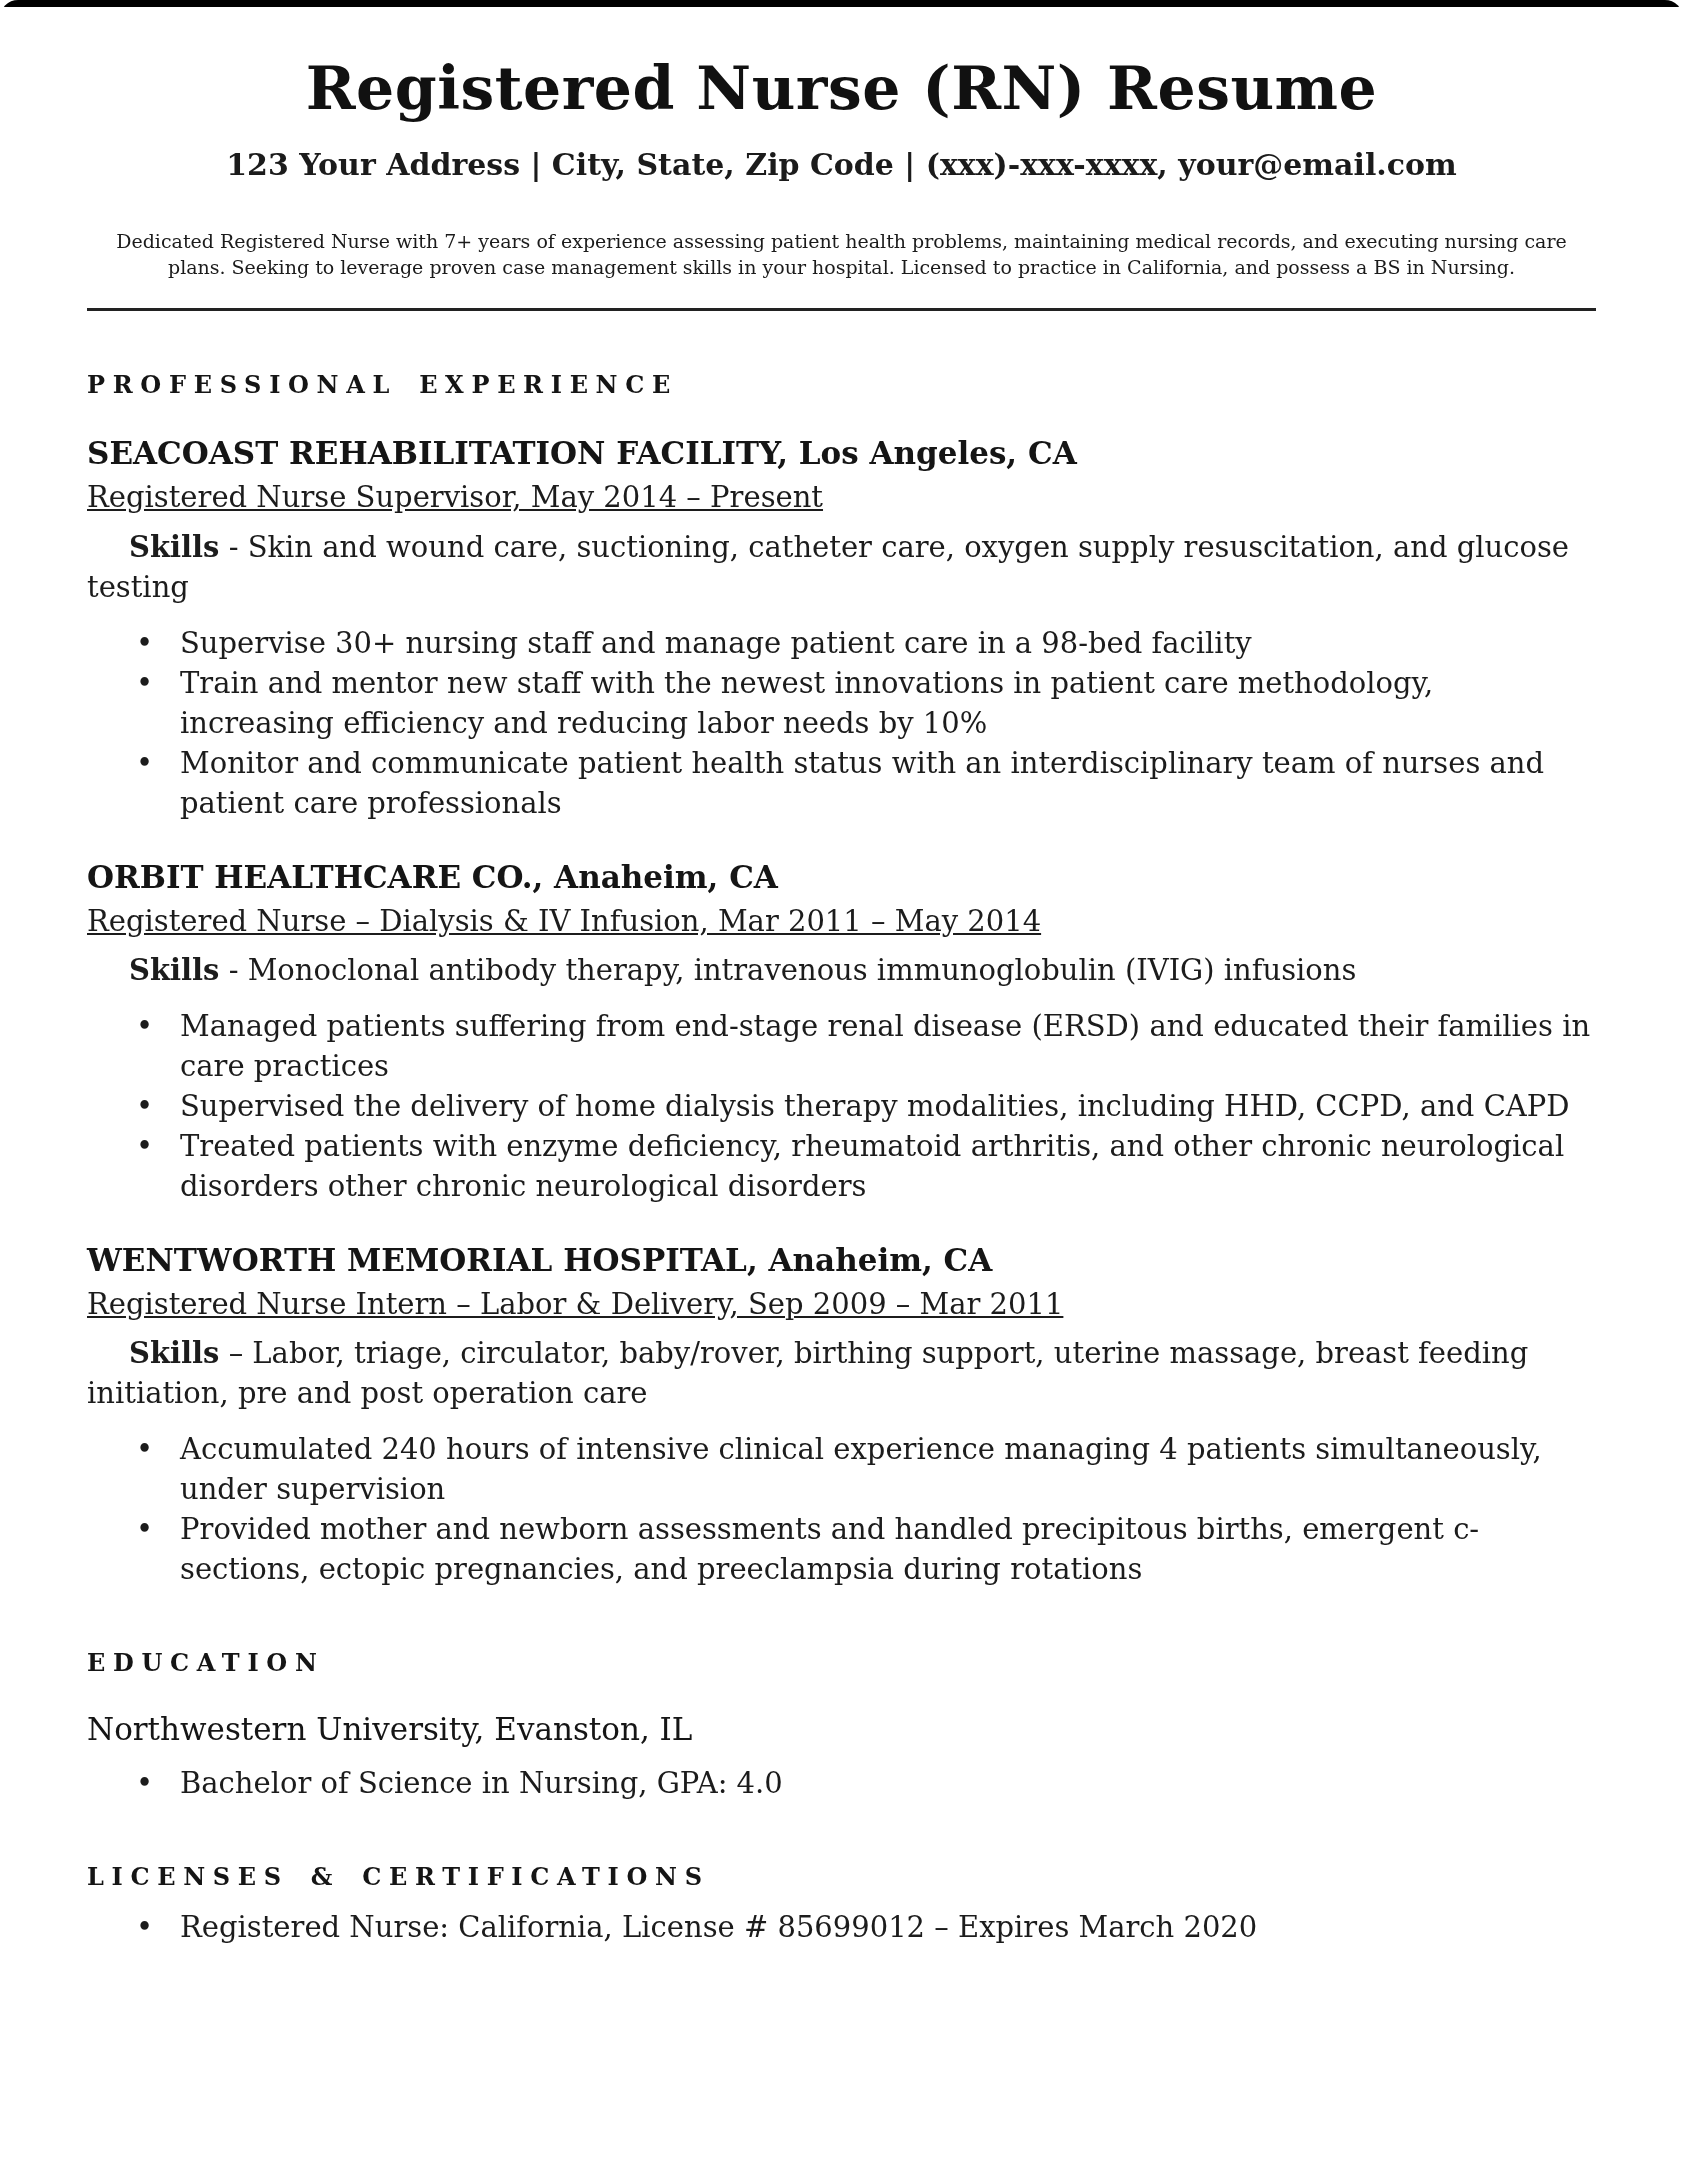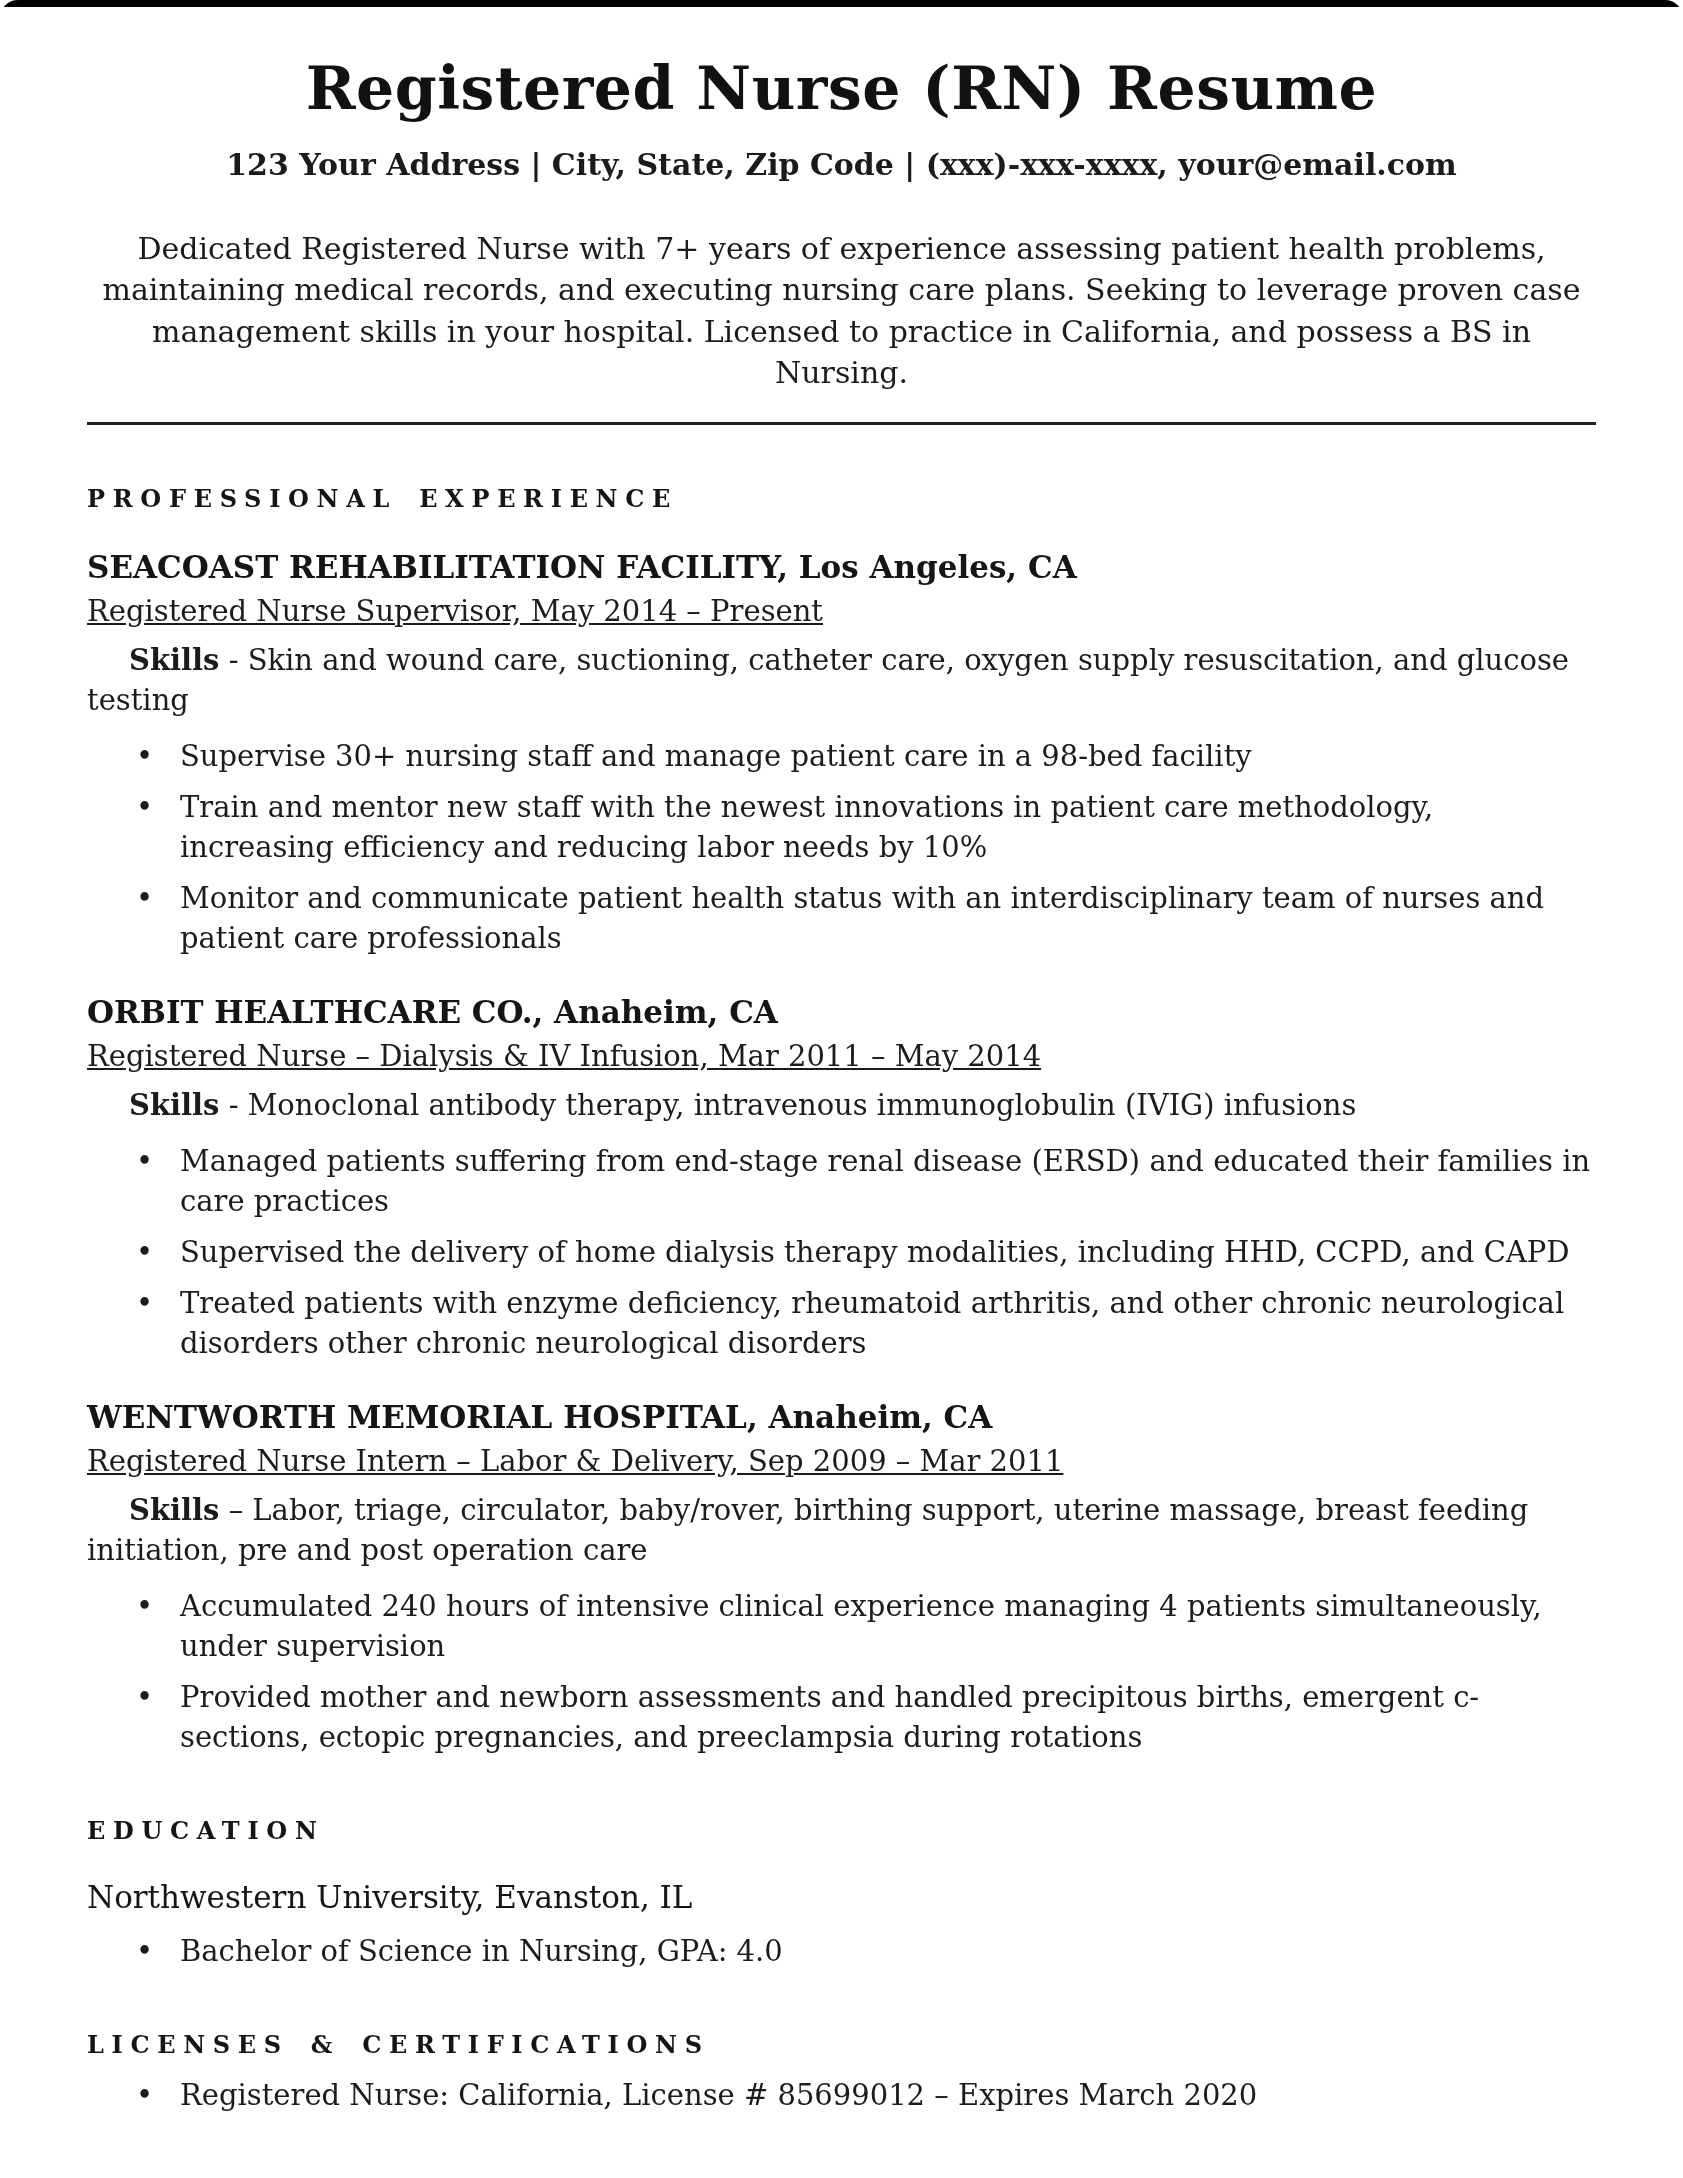--- a/index.html
+++ b/index.html
@@ -37,21 +37,21 @@
     color: #111111;
     letter-spacing: 0.5px;
   }
   .contact {
     font-size: 30px;
     font-weight: 700;
     margin-top: 24px;
     color: #1b1b1b;
   }
   .summary {
-    font-size: 30px;
+    font-size: 19px;
     text-align: center;
     margin: 46px 10px 0 10px;
     line-height: 1.38;
     color: #1b1b1b;
   }
   .divider {
     border: none;
     border-top: 3px solid #222222;
     margin: 28px 0 0 0;
   }
@@ -89,21 +89,20 @@
   }
   ul.bullets {
     list-style: none;
     margin: 16px 0 0 0;
     padding: 0 0 0 93px;
   }
   ul.bullets li {
     font-size: 29px;
     line-height: 1.38;
     position: relative;
-    margin-top: 11px;
   }
   ul.bullets li::before {
     content: "\2022";
     position: absolute;
     left: -44px;
     top: 0;
   }
   .school {
     font-size: 31px;
     font-weight: 400;

